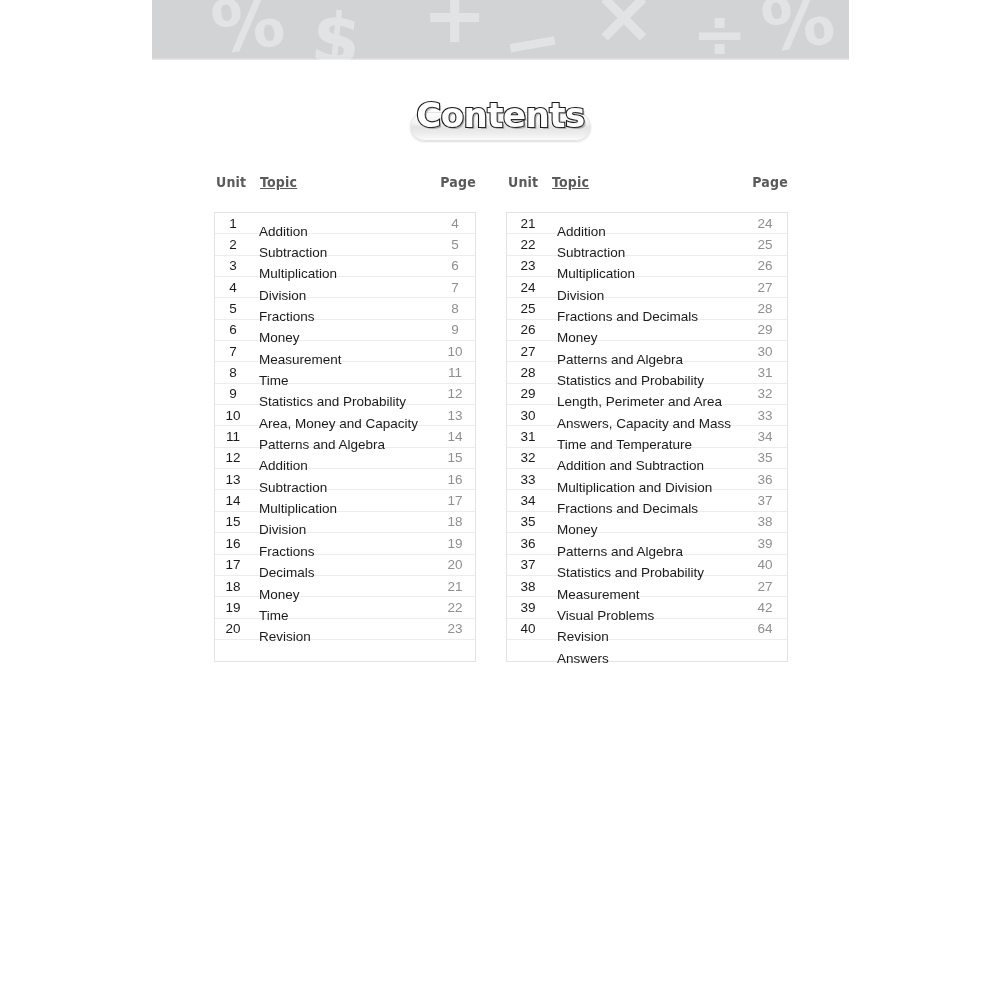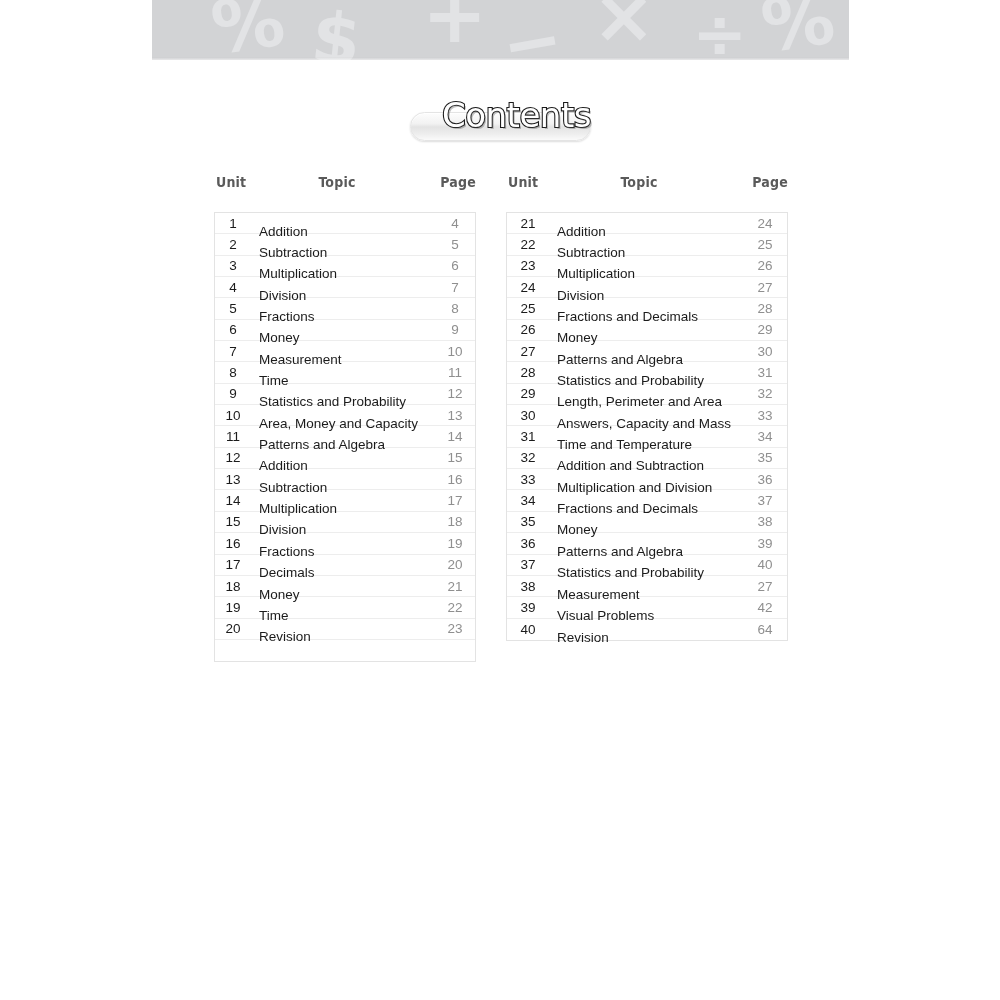--- a/index.html
+++ b/index.html
@@ -57,26 +57,26 @@
     height: 29px;
     border-radius: 15px;
     background: linear-gradient(to bottom,
         #fdfdfd 0%, #f2f2f2 40%, #e3e3e3 52%, #efefef 80%, #fafafa 100%);
     box-shadow: 0 1px 2px rgba(0,0,0,0.14), inset 0 1px 0 #ffffff;
     border: 1px solid #e4e4e4;
     box-sizing: border-box;
   }
   .title-text {
     position: absolute;
-    left: 16px;
+    left: 0;
     top: -17px;
     width: 181px;
     text-align: center;
     font-family: "DejaVu Sans", sans-serif;
-    font-weight: normal;
+    font-weight: bold;
     font-size: 34px;
     letter-spacing: -0.5px;
     color: #ffffff;
     -webkit-text-stroke: 2.2px #1a1a1a;
     paint-order: stroke fill;
     text-shadow: 2px 2px 0 rgba(80,80,80,0.35);
     white-space: nowrap;
   }
 
   
@@ -91,21 +91,21 @@
     display: flex;
     align-items: baseline;
     height: 38px;
     font-family: "DejaVu Sans Condensed", "Liberation Sans Narrow", "DejaVu Sans", sans-serif;
     font-weight: bold;
     font-size: 14px;
     color: #5a5a5a;
     letter-spacing: 0.2px;
   }
   .toc-head .h-unit  { width: 44px; text-align: left; padding-left: 2px; }
-  .toc-head .h-topic { flex: 1; text-align: center; }
+  .toc-head .h-topic { flex: 1; text-align: left; text-decoration: underline; }
   .toc-head .h-page  { width: 52px; text-align: right; margin-left: 10px; }
 
   .toc-table {
     border: 1px solid #e3e3e3;
     border-bottom: 1px solid #e3e3e3;
     background: #ffffff;
     box-sizing: border-box;
   }
   .toc-row {
     display: flex;
@@ -373,14 +373,19 @@
       <div class="toc-row">
         <div class="c-unit">39</div>
         <div class="c-topic">Visual Problems</div>
         <div class="c-page">42</div>
       </div>
       <div class="toc-row">
         <div class="c-unit">40</div>
         <div class="c-topic">Revision</div>
         <div class="c-page">64</div>
       </div>
+      <div class="toc-row">
+        <div class="c-unit"></div>
+        <div class="c-topic">Answers</div>
+        <div class="c-page"></div>
+      </div>
     </div>
 </div>
 
 </body></html>

